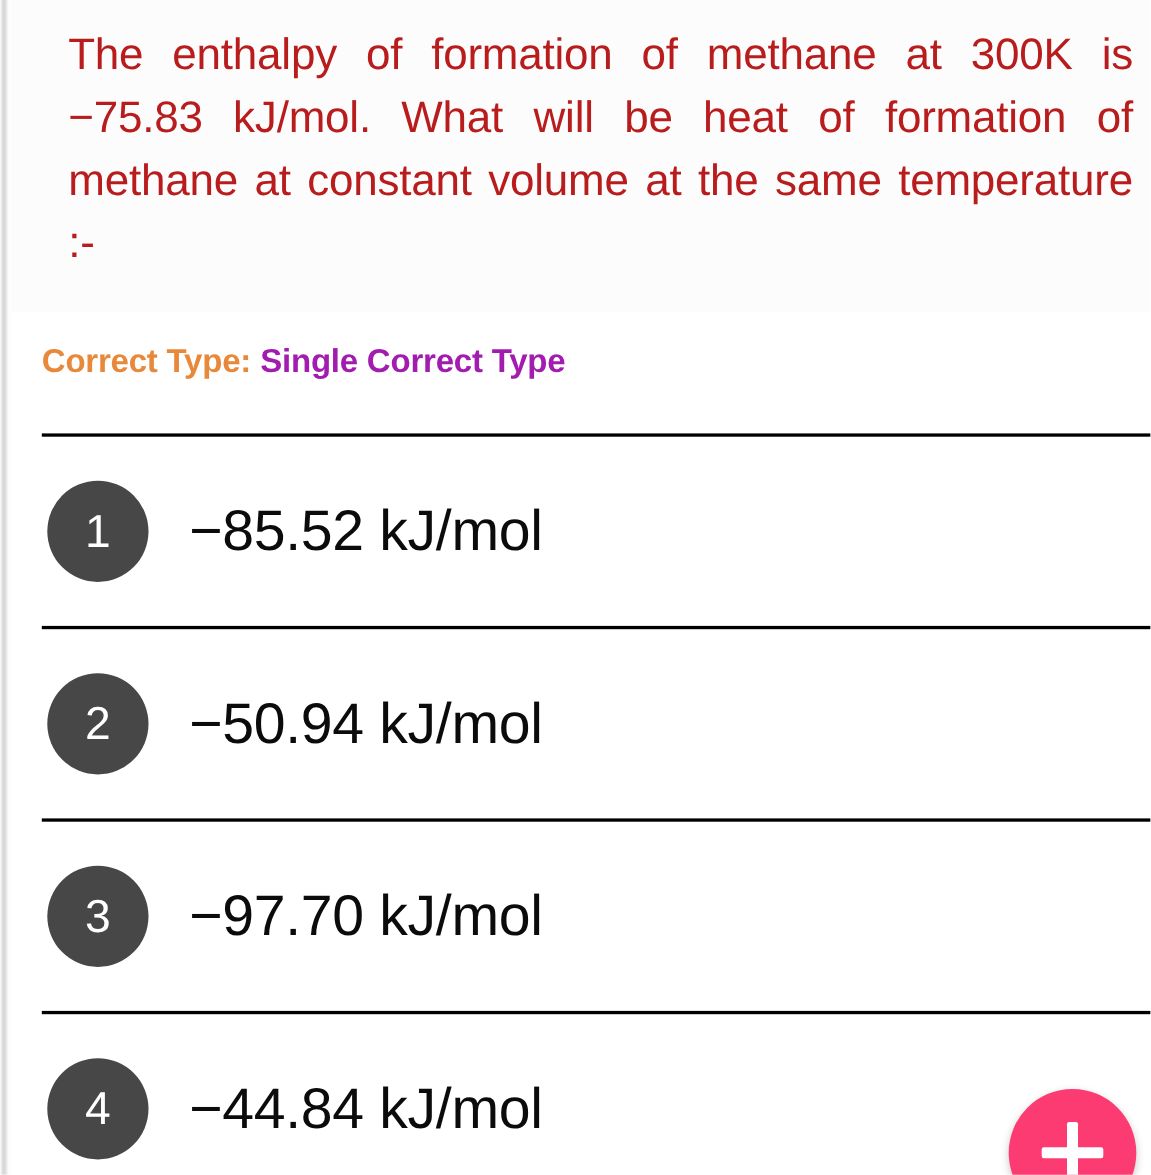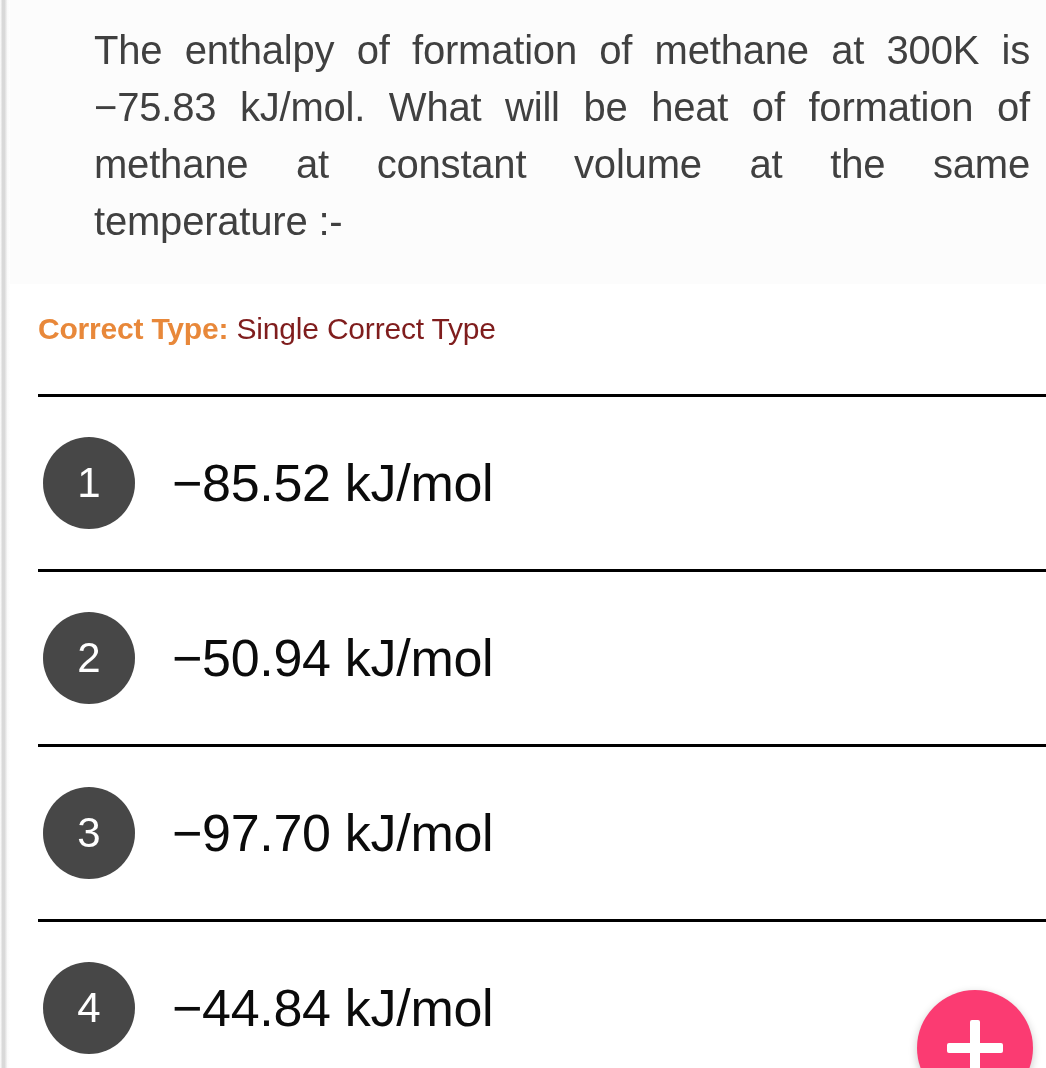--- a/index.html
+++ b/index.html
@@ -38,45 +38,44 @@
 
   
   .question-block {
     background: #fcfcfc;
     padding: 22px 16px 34px 52px;
   }
 
   .question-text {
     font-size: 40px;
     line-height: 57px;
-    color: #404040;
+    color: #b91c1c;
     text-align: justify;
     text-justify: inter-word;
     letter-spacing: -0.2px;
     font-weight: 400;
-    margin-left: 32px;
   }
 
   
   .qtype-row {
     padding: 26px 0 0 28px;
     font-size: 30px;
     line-height: 38px;
     white-space: nowrap;
   }
 
   .qtype-label {
     color: #e8883a;
     font-weight: bold;
     letter-spacing: -0.2px;
   }
 
   .qtype-value {
-    color: #7f1d1d;
-    font-weight: 400;
+    color: #a21caf;
+    font-weight: 700;
     letter-spacing: -0.2px;
   }
 
   
   .options {
     margin-top: 46px;
   }
 
   .divider {
     height: 3px;

